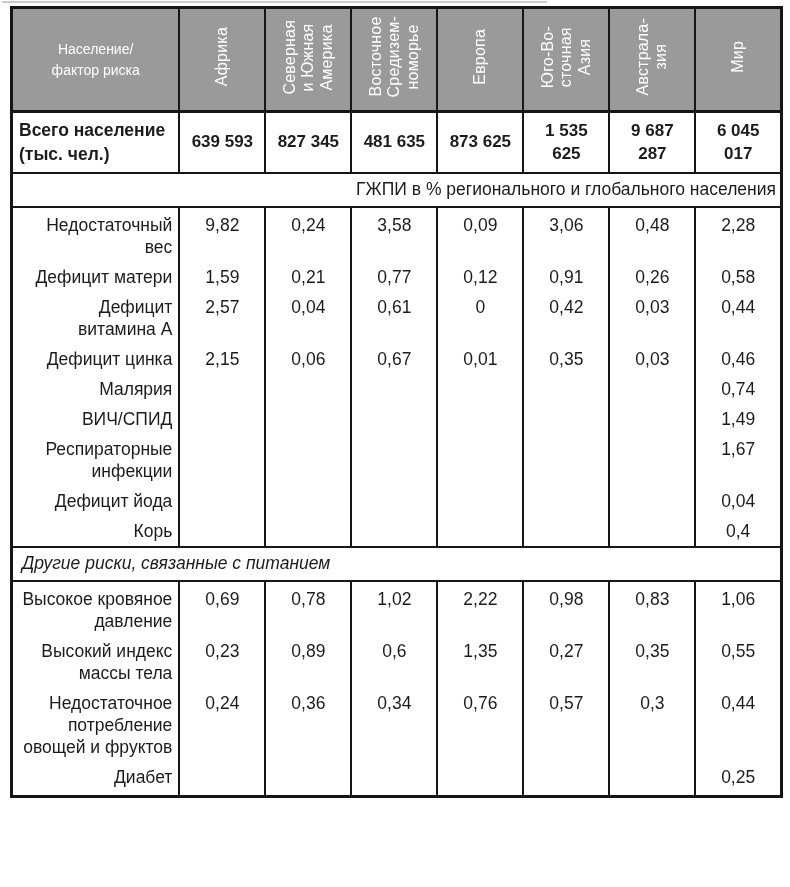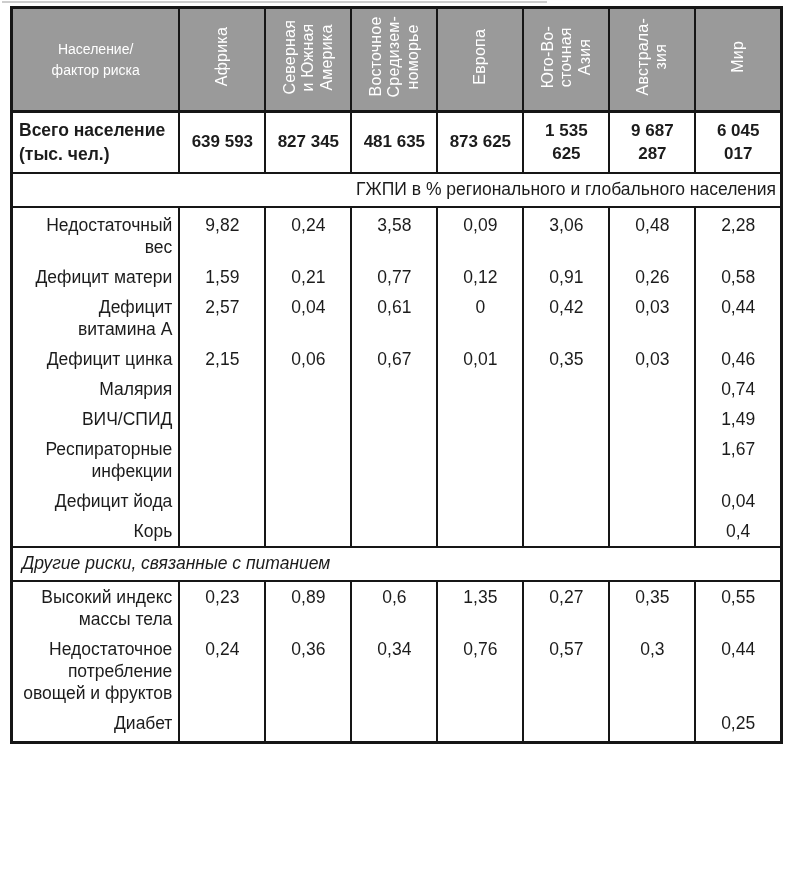--- a/index.html
+++ b/index.html
@@ -229,20 +229,31 @@
         <td class="value-cell"></td>
         <td class="value-cell"></td>
         <td class="value-cell"></td>
         <td class="value-cell"></td>
         <td class="value-cell"></td>
         <td class="value-cell">0,4</td>
       </tr>
       <tr class="section-row">
         <td colspan="8">Другие риски, связанные с питанием</td>
       </tr>
+      <tr class="data-row first">
+        <td class="label-cell">Высокое кровяное
+давление</td>
+        <td class="value-cell">0,69</td>
+        <td class="value-cell">0,78</td>
+        <td class="value-cell">1,02</td>
+        <td class="value-cell">2,22</td>
+        <td class="value-cell">0,98</td>
+        <td class="value-cell">0,83</td>
+        <td class="value-cell">1,06</td>
+      </tr>
       <tr class="data-row">
         <td class="label-cell">Высокий индекс
 массы тела</td>
         <td class="value-cell">0,23</td>
         <td class="value-cell">0,89</td>
         <td class="value-cell">0,6</td>
         <td class="value-cell">1,35</td>
         <td class="value-cell">0,27</td>
         <td class="value-cell">0,35</td>
         <td class="value-cell">0,55</td>

